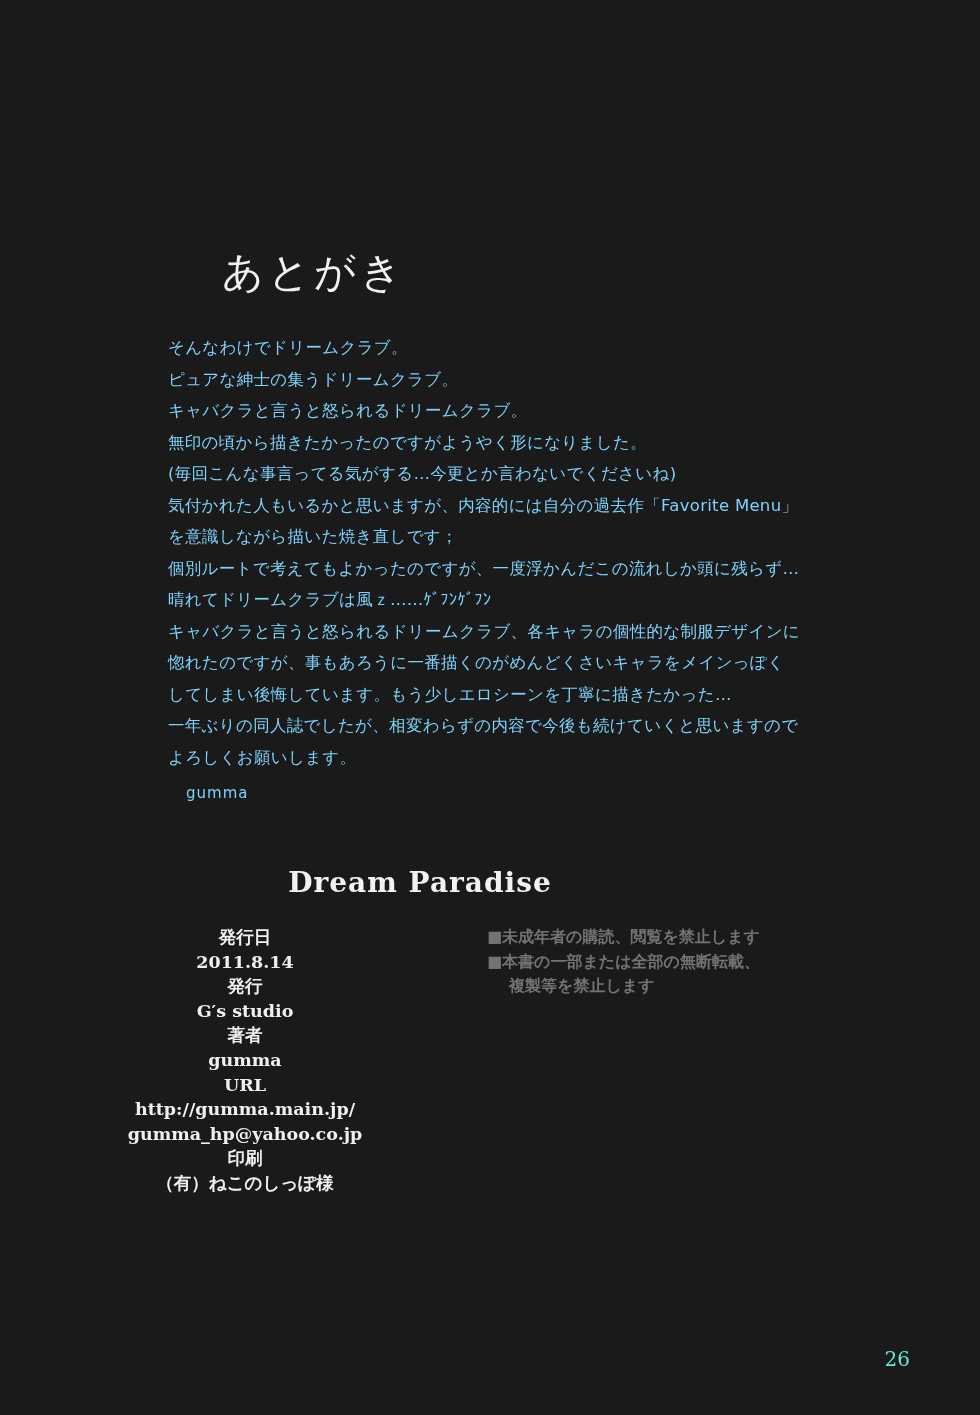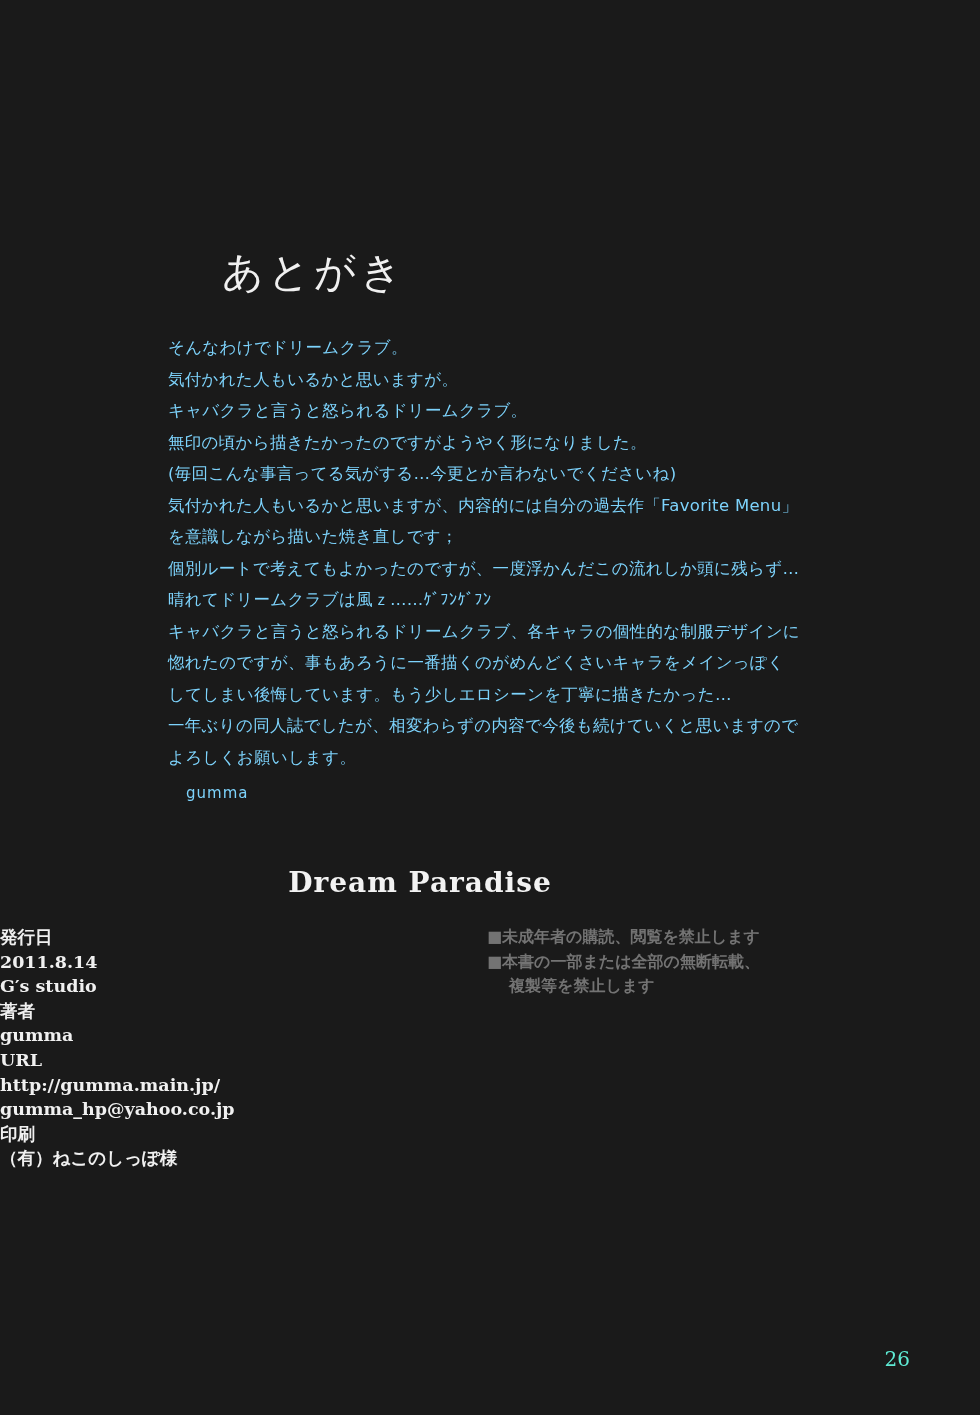--- a/index.html
+++ b/index.html
@@ -72,21 +72,21 @@
   .colophon-grid {
     position: relative;
     margin-top: 26px;
     height: 300px;
   }
   .colophon-left {
     position: absolute;
     left: 0;
     top: 0;
     width: 490px;
-    text-align: left;
+    text-align: center;
     font-family: "DejaVu Serif", serif;
     font-weight: bold;
     font-size: 17.5px;
     line-height: 24.6px;
     color: #f0f0f0;
   }
   .colophon-left div { white-space: nowrap; }
   .colophon-right {
     position: absolute;
     left: 487px;
@@ -113,21 +113,21 @@
 </style>
 </head>
 <body>
 
 <div class="page">
 
   <h1 class="afterword-title">あとがき</h1>
 
   <div class="afterword-body">
     <p>そんなわけでドリームクラブ。</p>
-    <p>気付かれた人もいるかと思いますが。</p>
+    <p>ピュアな紳士の集うドリームクラブ。</p>
     <p>キャバクラと言うと怒られるドリームクラブ。</p>
     <p>無印の頃から描きたかったのですがようやく形になりました。</p>
     <p>(毎回こんな事言ってる気がする…今更とか言わないでくださいね)</p>
     <p>気付かれた人もいるかと思いますが、内容的には自分の過去作「Favorite Menu」</p>
     <p>を意識しながら描いた焼き直しです；</p>
     <p>個別ルートで考えてもよかったのですが、一度浮かんだこの流れしか頭に残らず…</p>
     <p>晴れてドリームクラブは風ｚ……ｹﾞﾌﾝｹﾞﾌﾝ</p>
     <p>キャバクラと言うと怒られるドリームクラブ、各キャラの個性的な制服デザインに</p>
     <p>惚れたのですが、事もあろうに一番描くのがめんどくさいキャラをメインっぽく</p>
     <p>してしまい後悔しています。もう少しエロシーンを丁寧に描きたかった…</p>
@@ -136,20 +136,21 @@
     <p class="afterword-sign">gumma</p>
   </div>
 
   <div class="colophon">
     <div class="colophon-title">Dream Paradise</div>
 
     <div class="colophon-grid">
       <div class="colophon-left">
         <div>発行日</div>
         <div>2011.8.14</div>
+        <div>発行</div>
         <div>G′s studio</div>
         <div>著者</div>
         <div>gumma</div>
         <div>URL</div>
         <div>http://gumma.main.jp/</div>
         <div>gumma_hp@yahoo.co.jp</div>
         <div>印刷</div>
         <div>（有）ねこのしっぽ様</div>
       </div>
 

